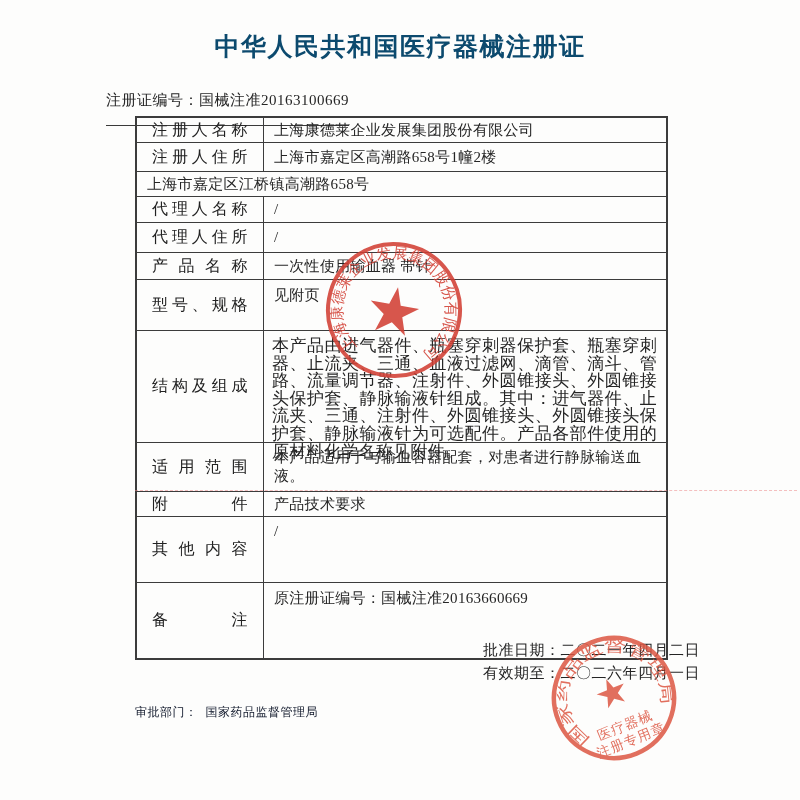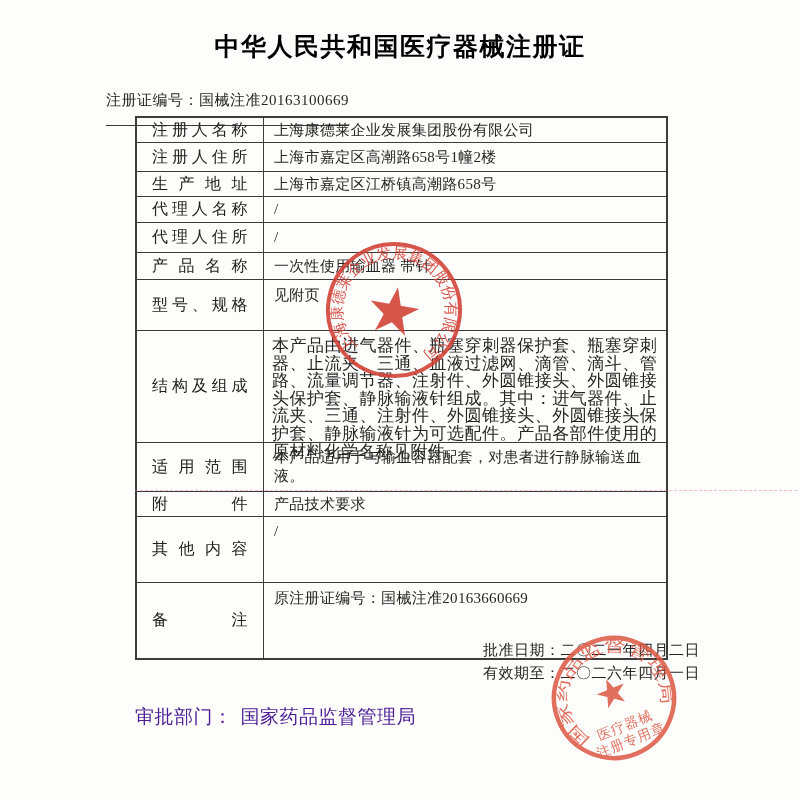--- a/index.html
+++ b/index.html
@@ -8,21 +8,21 @@
     background:#ffffff;
     font-family:"Liberation Serif","DejaVu Serif",serif;
     color:#1f1f1f;
     -webkit-font-smoothing:antialiased;
   }
   .page{position:relative;width:800px;height:800px;background:#fdfdfc;overflow:hidden;}
 
   .doc-title{
     position:absolute;top:30px;left:0;width:800px;
     text-align:center;font-size:25px;font-weight:bold;
-    letter-spacing:1.5px;color:#000000;
+    letter-spacing:1.5px;color:#0c4a6e;
   }
   .cert-no{
     position:absolute;top:91px;left:106px;
     font-size:15px;color:#262626;
     border-bottom:1.2px solid #3a3a3a;padding-bottom:15px;
     letter-spacing:.5px;
   }
 
   .cert-table{
     position:absolute;left:135px;top:116px;width:533px;
@@ -59,21 +59,21 @@
     text-align:justify;line-height:17.6px;font-size:17px;
   }
 
   .scan-dash{
     position:absolute;left:135px;top:490px;width:662px;height:0;
     border-top:1.5px dashed rgba(236,130,130,.5);
   }
 
   .footer-left{
     position:absolute;left:135px;top:704px;
-    font-size:19px;color:#4c1d95;letter-spacing:.5px;
+    font-size:12px;color:#0f172a;letter-spacing:.5px;
   }
   .footer-left .dept{margin-left:8px;}
   .footer-right{
     position:absolute;left:483px;top:639px;
     font-size:15px;color:#242424;letter-spacing:.5px;line-height:23px;
   }
   .footer-right div{white-space:nowrap;}
 
   .stamp{position:absolute;pointer-events:none;}
   .stamp-company{left:318px;top:234px;width:152px;height:152px;
@@ -98,23 +98,20 @@
         </div>
       <div class="t-value">上海康德莱企业发展集团股份有限公司</div>
     </div>
     <div class="t-row r2">
       <div class="t-label">
           <span>注册人住所</span>
         </div>
       <div class="t-value">上海市嘉定区高潮路658号1幢2楼</div>
     </div>
     <div class="t-row r3">
-      <div class="t-label">
-          <span>生产地址</span>
-        </div>
       <div class="t-value">上海市嘉定区江桥镇高潮路658号</div>
     </div>
     <div class="t-row r4">
       <div class="t-label">
           <span>代理人名称</span>
         </div>
       <div class="t-value">/</div>
     </div>
     <div class="t-row r5">
       <div class="t-label">

